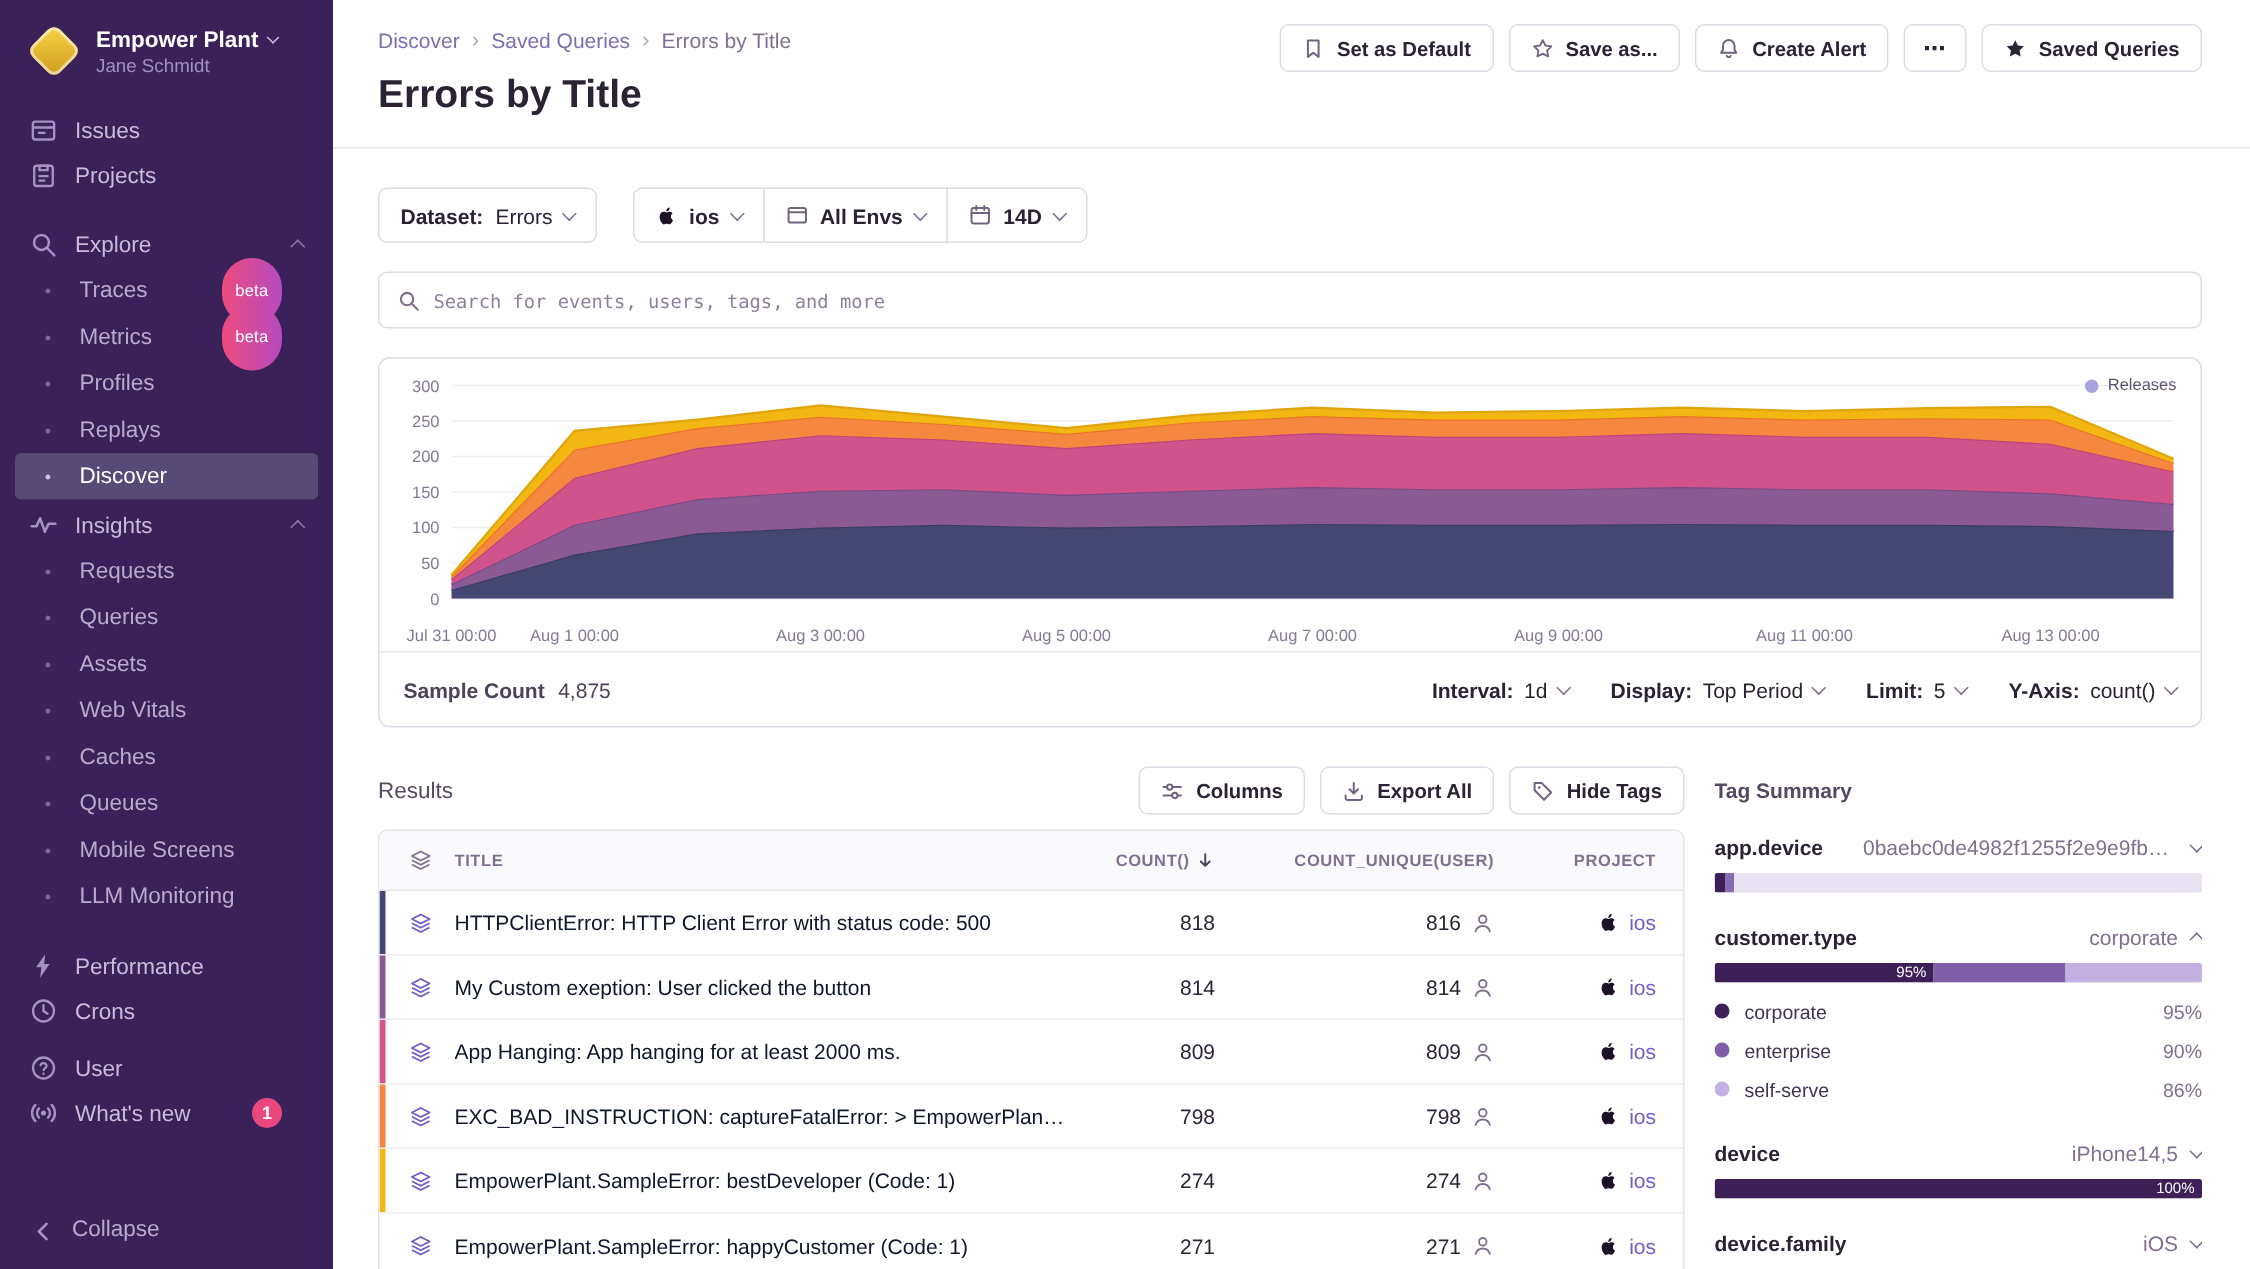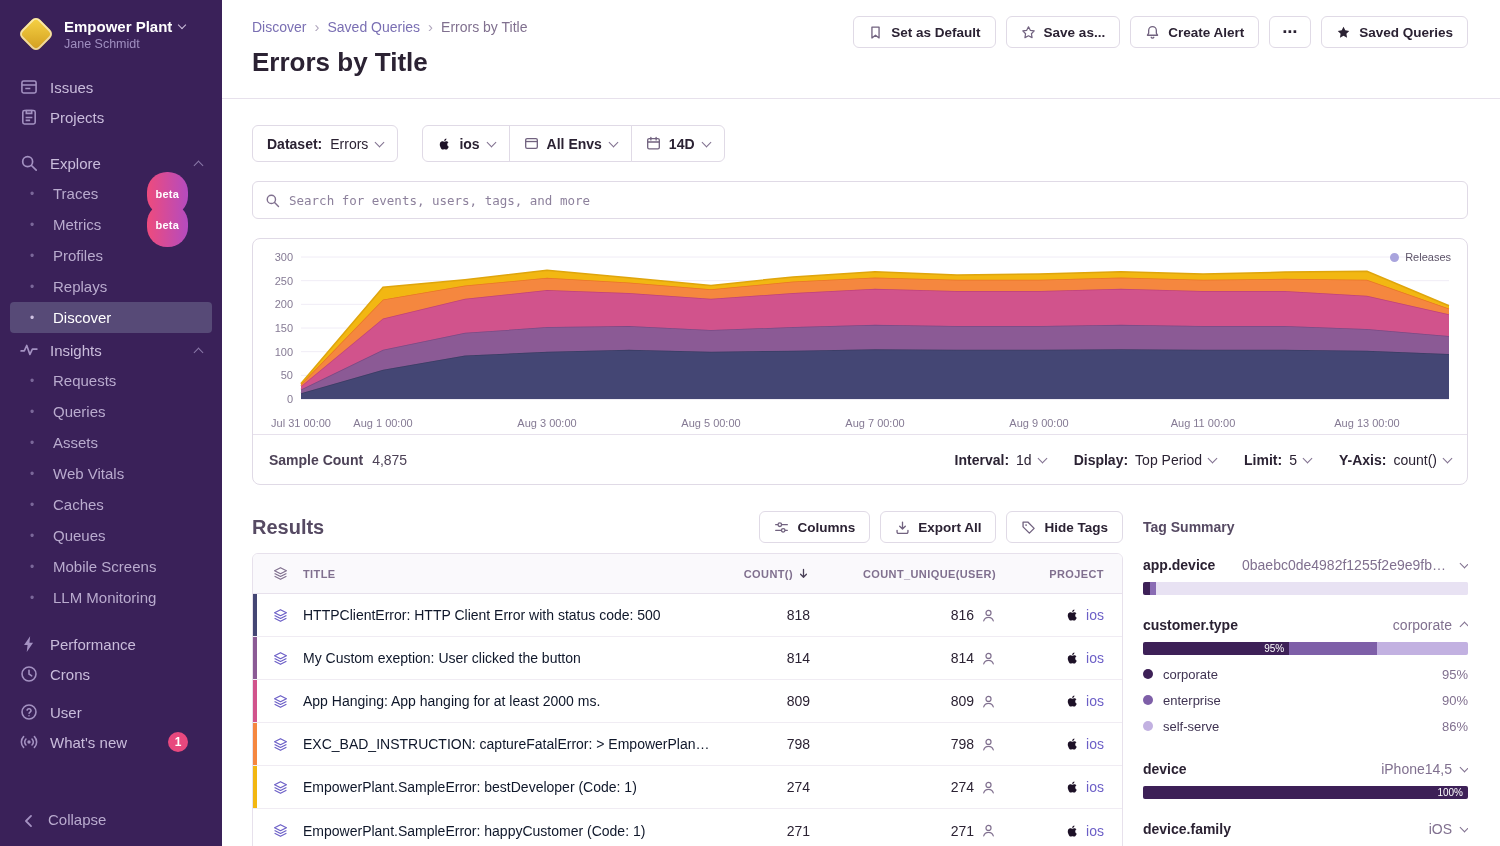--- a/index.html
+++ b/index.html
@@ -21,21 +21,21 @@
   .nav-item .nav-icon,.section-item .nav-icon{width:18px;height:18px;color:#a492c2;flex-shrink:0}
   .nav-icon svg{width:18px;height:18px}
   .section-item{margin-top:2px}
   .section-chev{margin-left:auto;color:#8a78a8}
   .sub-item{display:flex;align-items:center;height:31px;padding:0 10px 0 13px;border-radius:4px;color:#b9abce;font-size:15px;cursor:pointer;white-space:nowrap}
   .bullet{width:18px;text-align:center;color:#7b689a;font-size:12px;margin-right:12px;flex-shrink:0}
   .sub-item.active{background:#574a77;color:#fff}
   .sub-item.active .bullet{color:#cfc2e2}
   .group-gap{margin-top:16px}
   .small-gap{margin-top:8px}
-  .badge-beta{margin-left:auto;margin-right:14px;background:linear-gradient(90deg,#ee4b7d,#b44bbf);color:#fff;font-size:11px;font-weight:700;padding:16px 9px;border-radius:20px;letter-spacing:.2px}
+  .badge-beta{margin-left:auto;margin-right:14px;background:linear-gradient(90deg,#ee4b7d,#b44bbf);color:#fff;font-size:11px;font-weight:400;padding:16px 9px;border-radius:20px;letter-spacing:.2px}
   .badge-count{margin-left:auto;margin-right:14px;background:#e8487e;width:20px;height:20px;border-radius:50%;color:#fff;font-size:12px;display:flex;align-items:center;justify-content:center;font-weight:700}
   .collapse-row{margin-top:auto;display:flex;align-items:center;gap:12px;padding:8px 10px;color:#b9abce;font-size:15px;cursor:pointer}
   .collapse-row .nav-icon{width:16px;height:16px;color:#a492c2}
 
   
   .chev{display:inline-block;width:7px;height:7px;border-right:1.6px solid currentColor;border-bottom:1.6px solid currentColor;transform:rotate(45deg);margin-top:-3px}
   .chev.up{transform:rotate(-135deg);margin-top:3px}
   .chev.white{border-color:#cdc1dd;width:6px;height:6px}
   .chev.gray{color:#80708f}
 
@@ -79,21 +79,21 @@
   .chart-footer{display:flex;align-items:center;justify-content:space-between;border-top:1px solid #e7e1ec;padding:0 16px;height:50px}
   .sample{display:flex;gap:9px;align-items:center;font-size:14px;color:#4d4257}
   .sample-label{font-weight:700}
   .footer-controls{display:flex;gap:28px}
   .fctrl{display:flex;align-items:center;gap:7px;font-size:14px;cursor:pointer;color:#2b2233}
   .f-label{font-weight:700}
 
   .results-area{display:flex;gap:20px;margin-top:26px}
   .results-col{width:871px;flex-shrink:0}
   .results-head{display:flex;align-items:center;justify-content:space-between;margin-bottom:10px}
-  .results-title{font-size:20px;font-weight:700;color:#564a63}
+  .results-title{font-size:15px;font-weight:400;color:#564a63}
   .results-buttons{display:flex;gap:10px}
 
   .table{border:1px solid #e7e1ec;border-radius:6px 6px 0 0;overflow:hidden;background:#fff}
   .thead,.trow{display:grid;grid-template-columns:4px 46px 1fr 110px 180px 104px;align-items:center}
   .thead{height:40px;background:#faf9fc;border-bottom:1px solid #e7e1ec;color:#80708f;font-size:11px;font-weight:700;letter-spacing:.4px}
   .trow{height:43px;border-bottom:1px solid #f0ecf3;cursor:pointer}
   .trow:last-child{border-bottom:none}
   .strip{width:4px;height:100%}
   .icon-cell{display:flex;justify-content:center}
   .icon-cell svg{width:15px;height:15px;color:#6c5fc7}

